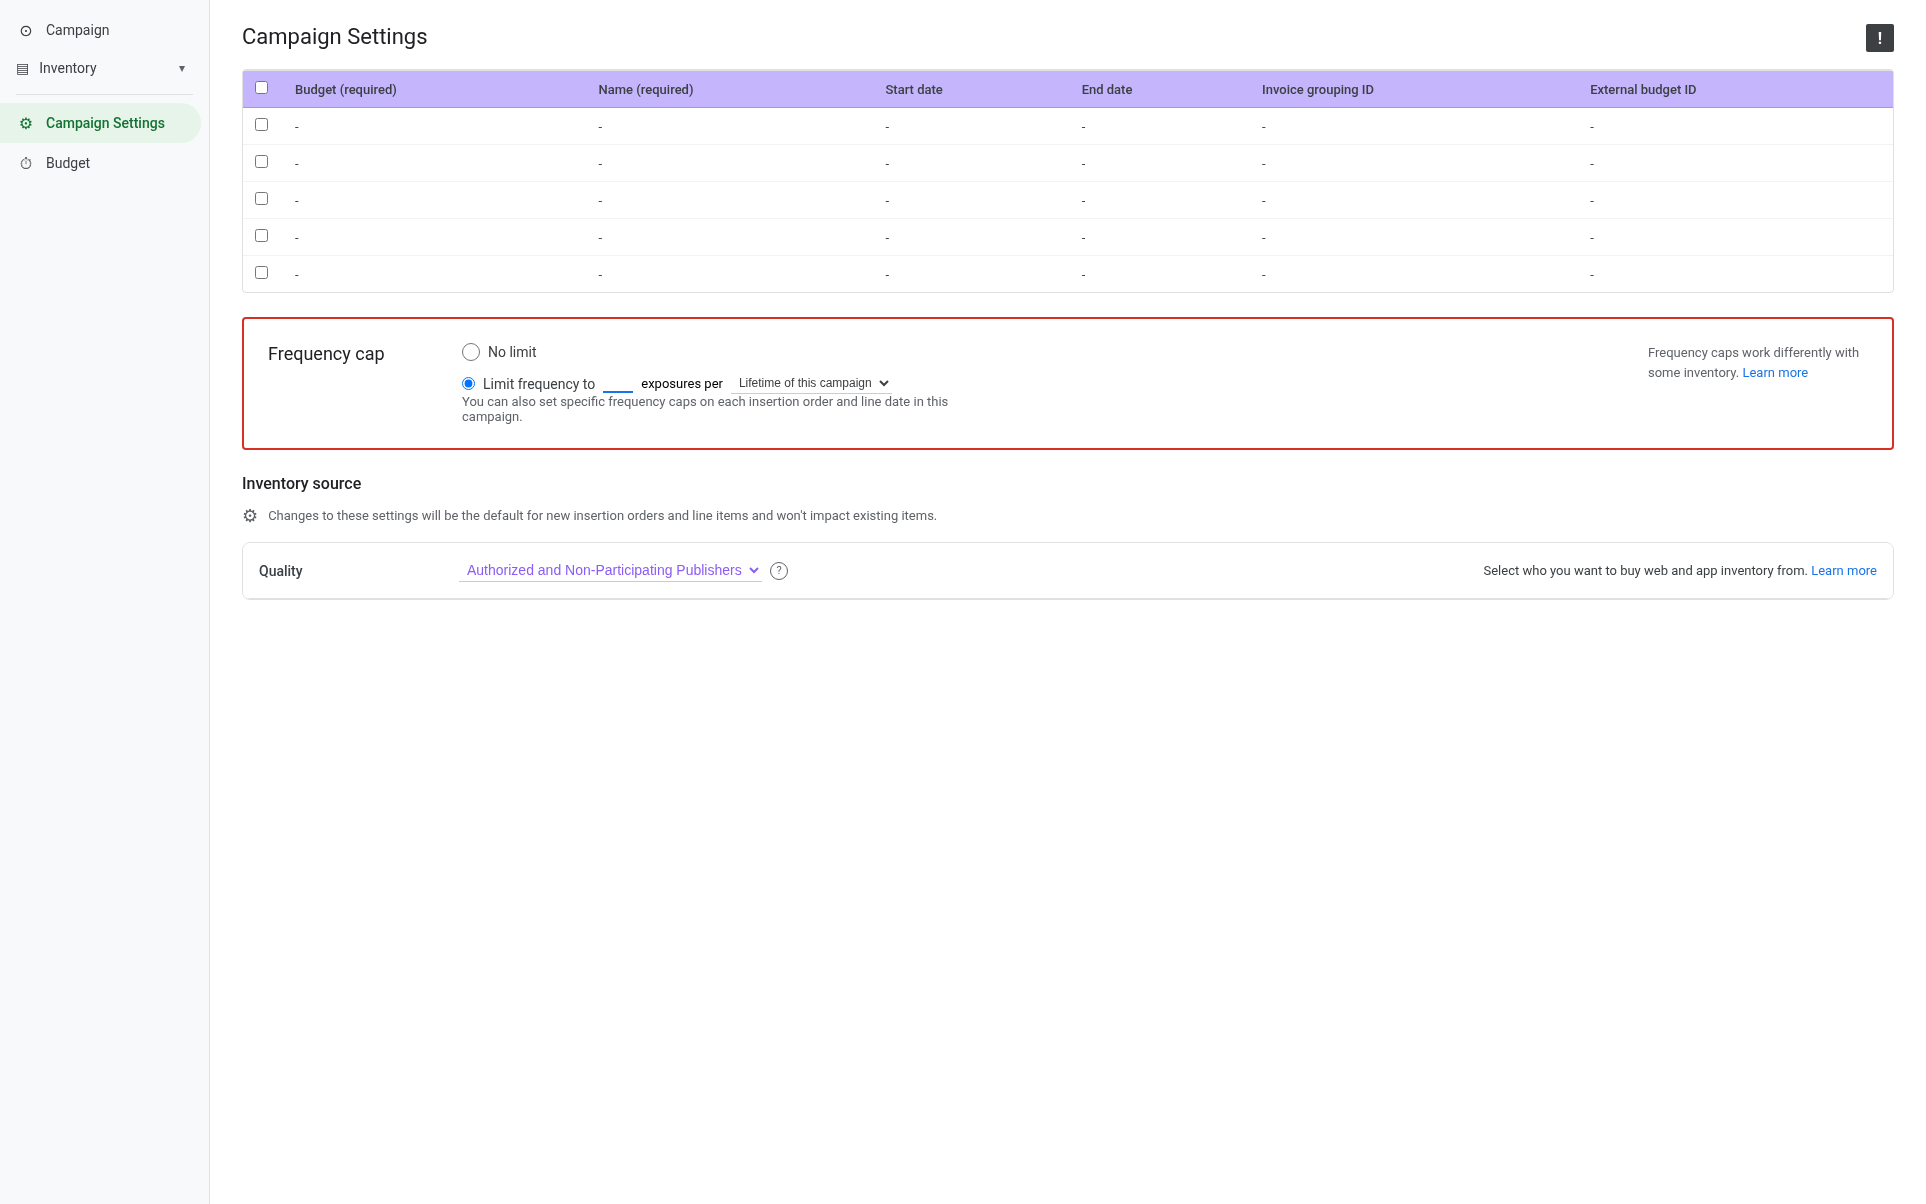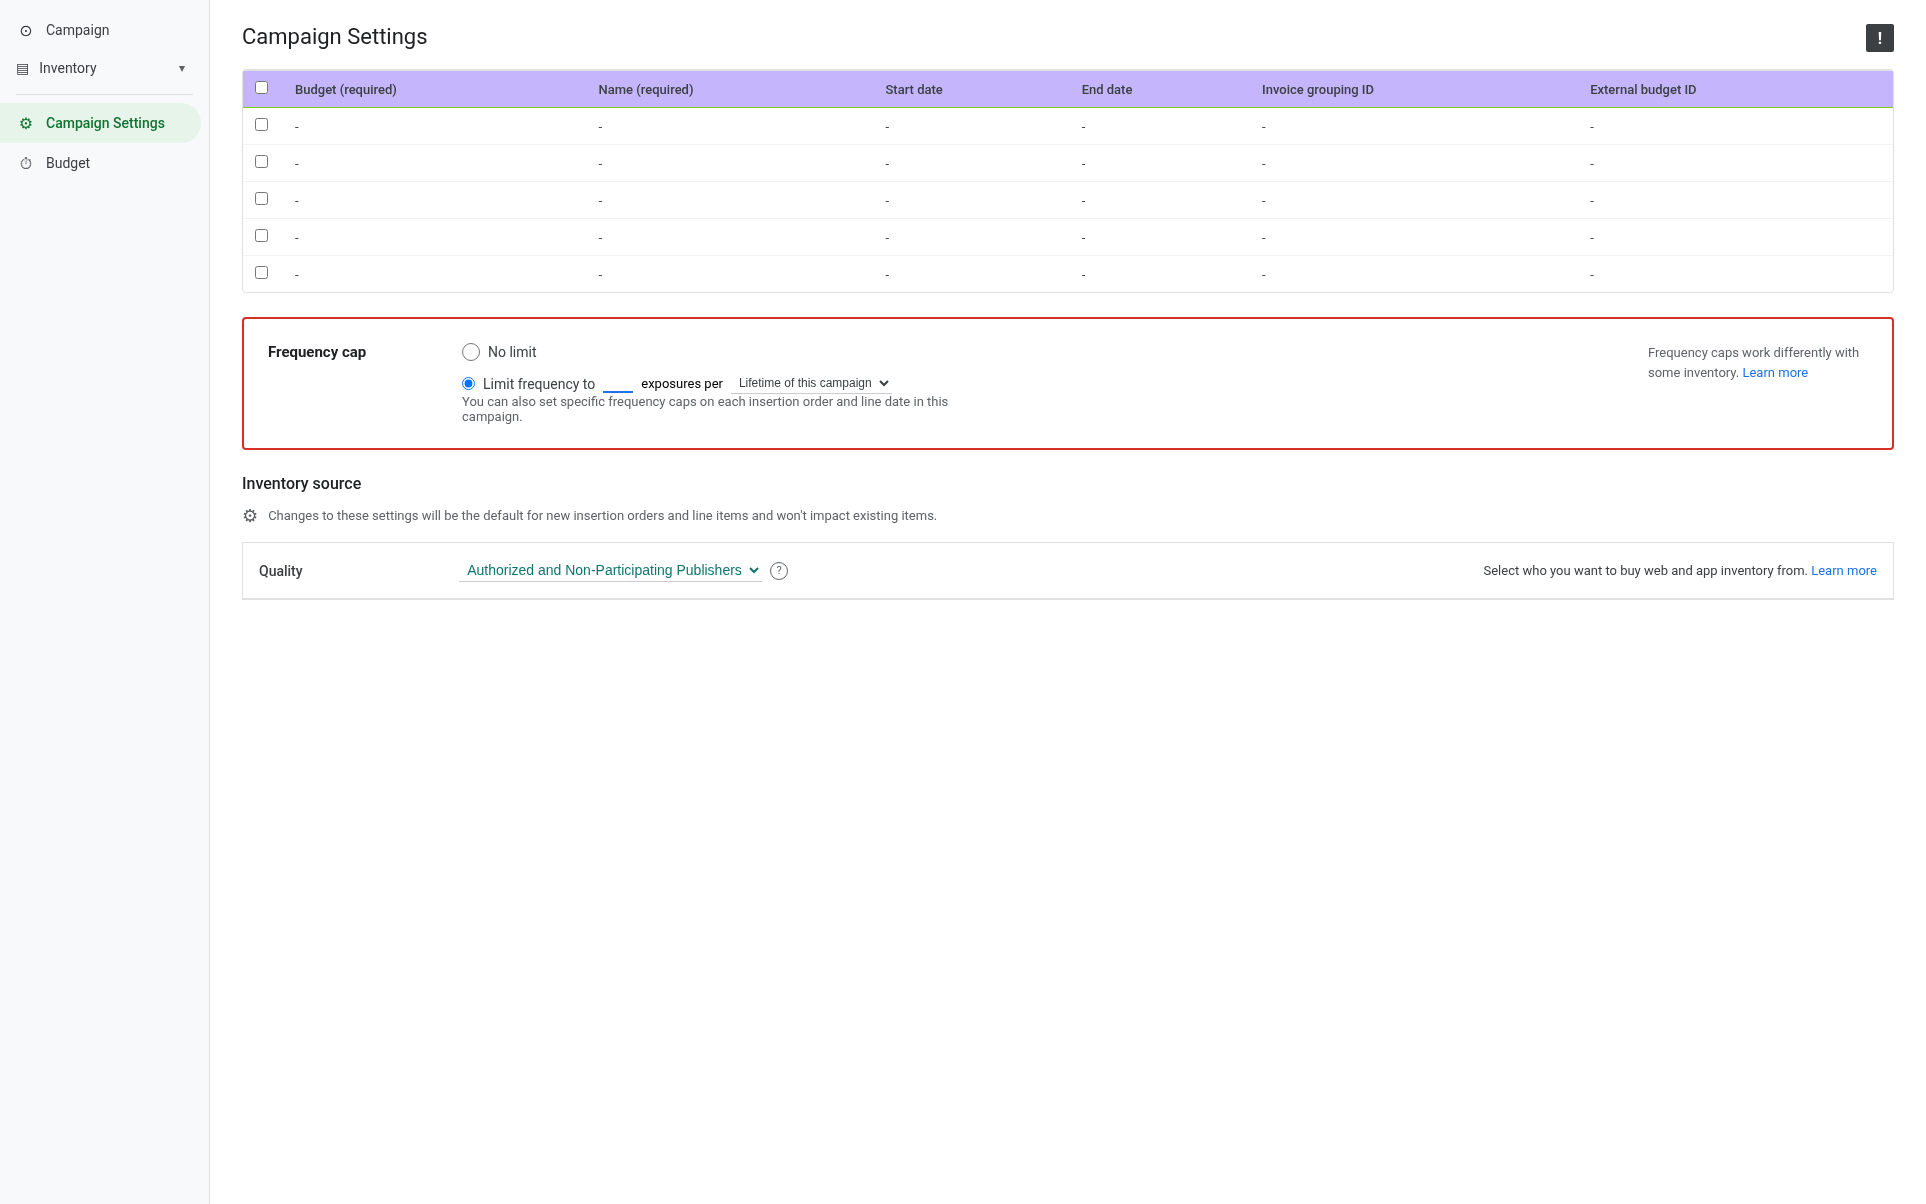--- a/index.html
+++ b/index.html
@@ -175,22 +175,22 @@
     
     .freq-cap-section {
       border: 2px solid #d93025;
       border-radius: 4px;
       padding: 24px;
       margin-bottom: 24px;
       display: flex;
       gap: 24px;
     }
     .freq-cap-label {
-      font-size: 15px;
-      font-weight: 700;
+      font-size: 18px;
+      font-weight: 400;
       color: #202124;
       min-width: 170px;
     }
     .freq-cap-controls {
       flex: 1;
     }
     .radio-row {
       display: flex;
       align-items: center;
       gap: 8px;
@@ -265,21 +265,21 @@
       margin-bottom: 16px;
     }
     .gear-icon {
       font-size: 18px;
       color: #5f6368;
     }
 
     
     .quality-card {
       border: 1px solid #e0e0e0;
-      border-radius: 0;
+      border-radius: 8px;
       overflow: hidden;
     }
     .quality-row {
       display: flex;
       align-items: center;
       padding: 16px;
       background: #fff;
       border-bottom: 1px solid #e0e0e0;
     }
     .quality-label {
@@ -293,25 +293,24 @@
       display: flex;
       align-items: center;
       gap: 8px;
     }
     .quality-select {
       border: none;
       border-bottom: 1px solid #ccc;
       background: transparent;
       font-size: 14px;
       font-weight: 500;
-      color: #0f766e;
+      color: #8b5cf6;
       cursor: pointer;
       padding: 2px 4px;
       appearance: auto;
-      text-align: center;
     }
     .help-icon {
       width: 18px;
       height: 18px;
       border-radius: 50%;
       border: 1px solid #5f6368;
       color: #5f6368;
       font-size: 11px;
       display: flex;
       align-items: center;

